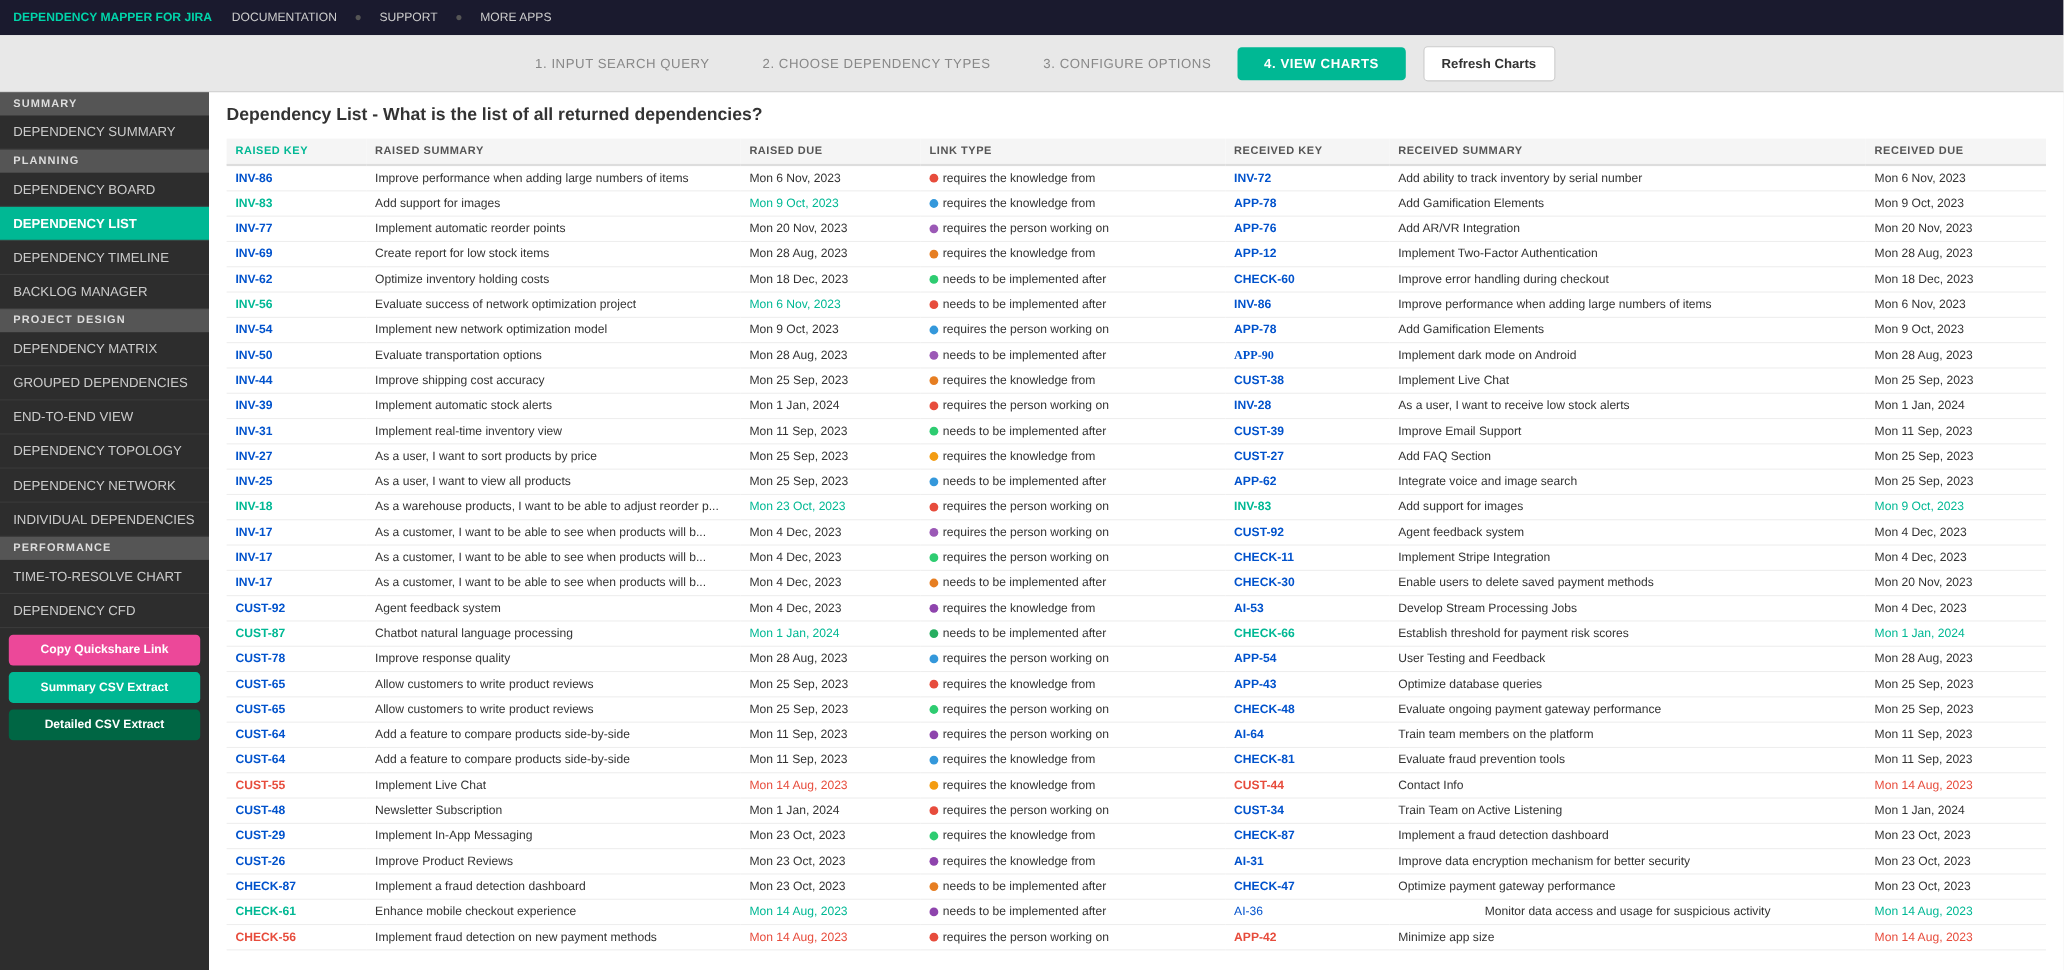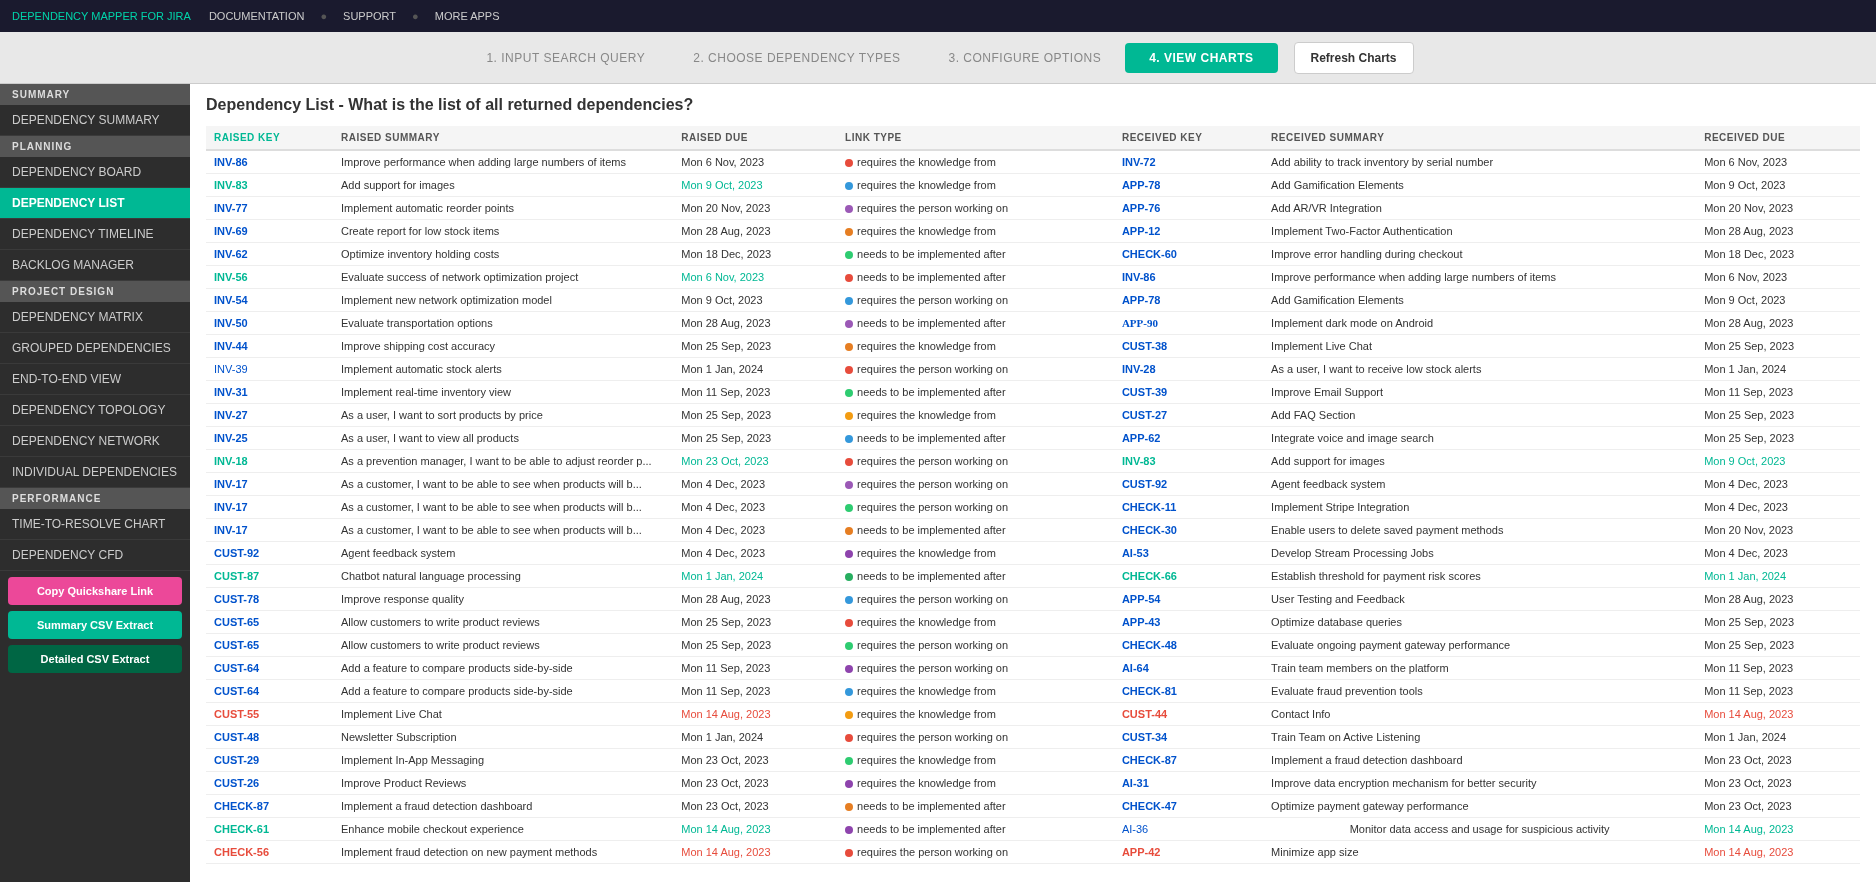--- a/index.html
+++ b/index.html
@@ -9,21 +9,21 @@
     #topbar {
       background: #1a1a2e;
       color: #e0e0e0;
       display: flex;
       align-items: center;
       padding: 0 12px;
       height: 32px;
       font-size: 11px;
       gap: 8px;
     }
-    #topbar .brand { color: #00d4aa; font-weight: normal; font-size: 11px; margin-right: 10px; }
+    #topbar .brand { color: #00d4aa; font-weight: bold; font-size: 11px; margin-right: 10px; }
     #topbar .nav-links { display: flex; gap: 16px; color: #ccc; font-size: 11px; }
     #topbar .nav-links span { cursor: pointer; }
     #topbar .nav-links .dot { color: #555; }
 
     
     #stepbar {
       background: #e8e8e8;
       display: flex;
       align-items: center;
       justify-content: center;
@@ -301,21 +301,21 @@
     <td style="max-width:220px; overflow:hidden; text-overflow:ellipsis; white-space:nowrap;">Improve shipping cost accuracy</td>
     <td style="color:#333; white-space:nowrap;">Mon 25 Sep, 2023</td>
     <td style="white-space:nowrap; max-width:180px;">
       <span style="display:inline-block; width:8px; height:8px; border-radius:50%; background:#e67e22; margin-right:4px; vertical-align:middle;"></span>requires the knowledge from
     </td>
     <td style="color:#0052cc; font-weight:bold; cursor:pointer; max-width:90px;">CUST-38</td>
     <td style="max-width:280px; overflow:hidden; text-overflow:ellipsis; white-space:nowrap;">Implement Live Chat</td>
     <td style="color:#333; white-space:nowrap;">Mon 25 Sep, 2023</td>
   </tr>
           <tr>
-    <td style="color:#0052cc; font-weight:normal; cursor:pointer; max-width:80px;">INV-39</td>
+    <td style="color:#0052cc; font-weight:bold; cursor:pointer; max-width:80px;">INV-39</td>
     <td style="max-width:220px; overflow:hidden; text-overflow:ellipsis; white-space:nowrap;">Implement automatic stock alerts</td>
     <td style="color:#333; white-space:nowrap;">Mon 1 Jan, 2024</td>
     <td style="white-space:nowrap; max-width:180px;">
       <span style="display:inline-block; width:8px; height:8px; border-radius:50%; background:#e74c3c; margin-right:4px; vertical-align:middle;"></span>requires the person working on
     </td>
     <td style="color:#0052cc; font-weight:bold; cursor:pointer; max-width:90px;">INV-28</td>
     <td style="max-width:280px; overflow:hidden; text-overflow:ellipsis; white-space:nowrap;">As a user, I want to receive low stock alerts</td>
     <td style="color:#333; white-space:nowrap;">Mon 1 Jan, 2024</td>
   </tr>
           <tr>
@@ -346,21 +346,21 @@
     <td style="color:#333; white-space:nowrap;">Mon 25 Sep, 2023</td>
     <td style="white-space:nowrap; max-width:180px;">
       <span style="display:inline-block; width:8px; height:8px; border-radius:50%; background:#3498db; margin-right:4px; vertical-align:middle;"></span>needs to be implemented after
     </td>
     <td style="color:#0052cc; font-weight:bold; cursor:pointer; max-width:90px;">APP-62</td>
     <td style="max-width:280px; overflow:hidden; text-overflow:ellipsis; white-space:nowrap;">Integrate voice and image search</td>
     <td style="color:#333; white-space:nowrap;">Mon 25 Sep, 2023</td>
   </tr>
           <tr>
     <td style="color:#00b894; font-weight:bold; cursor:pointer; max-width:80px;">INV-18</td>
-    <td style="max-width:220px; overflow:hidden; text-overflow:ellipsis; white-space:nowrap;">As a prevention manager, I want to be able to adjust reorder p...</td>
+    <td style="max-width:220px; overflow:hidden; text-overflow:ellipsis; white-space:nowrap;">As a warehouse products, I want to be able to adjust reorder p...</td>
     <td style="color:#00b894; white-space:nowrap;">Mon 23 Oct, 2023</td>
     <td style="white-space:nowrap; max-width:180px;">
       <span style="display:inline-block; width:8px; height:8px; border-radius:50%; background:#e74c3c; margin-right:4px; vertical-align:middle;"></span>requires the person working on
     </td>
     <td style="color:#00b894; font-weight:bold; cursor:pointer; max-width:90px;">INV-83</td>
     <td style="max-width:280px; overflow:hidden; text-overflow:ellipsis; white-space:nowrap;">Add support for images</td>
     <td style="color:#00b894; white-space:nowrap;">Mon 9 Oct, 2023</td>
   </tr>
           <tr>
     <td style="color:#0052cc; font-weight:bold; cursor:pointer; max-width:80px;">INV-17</td>

